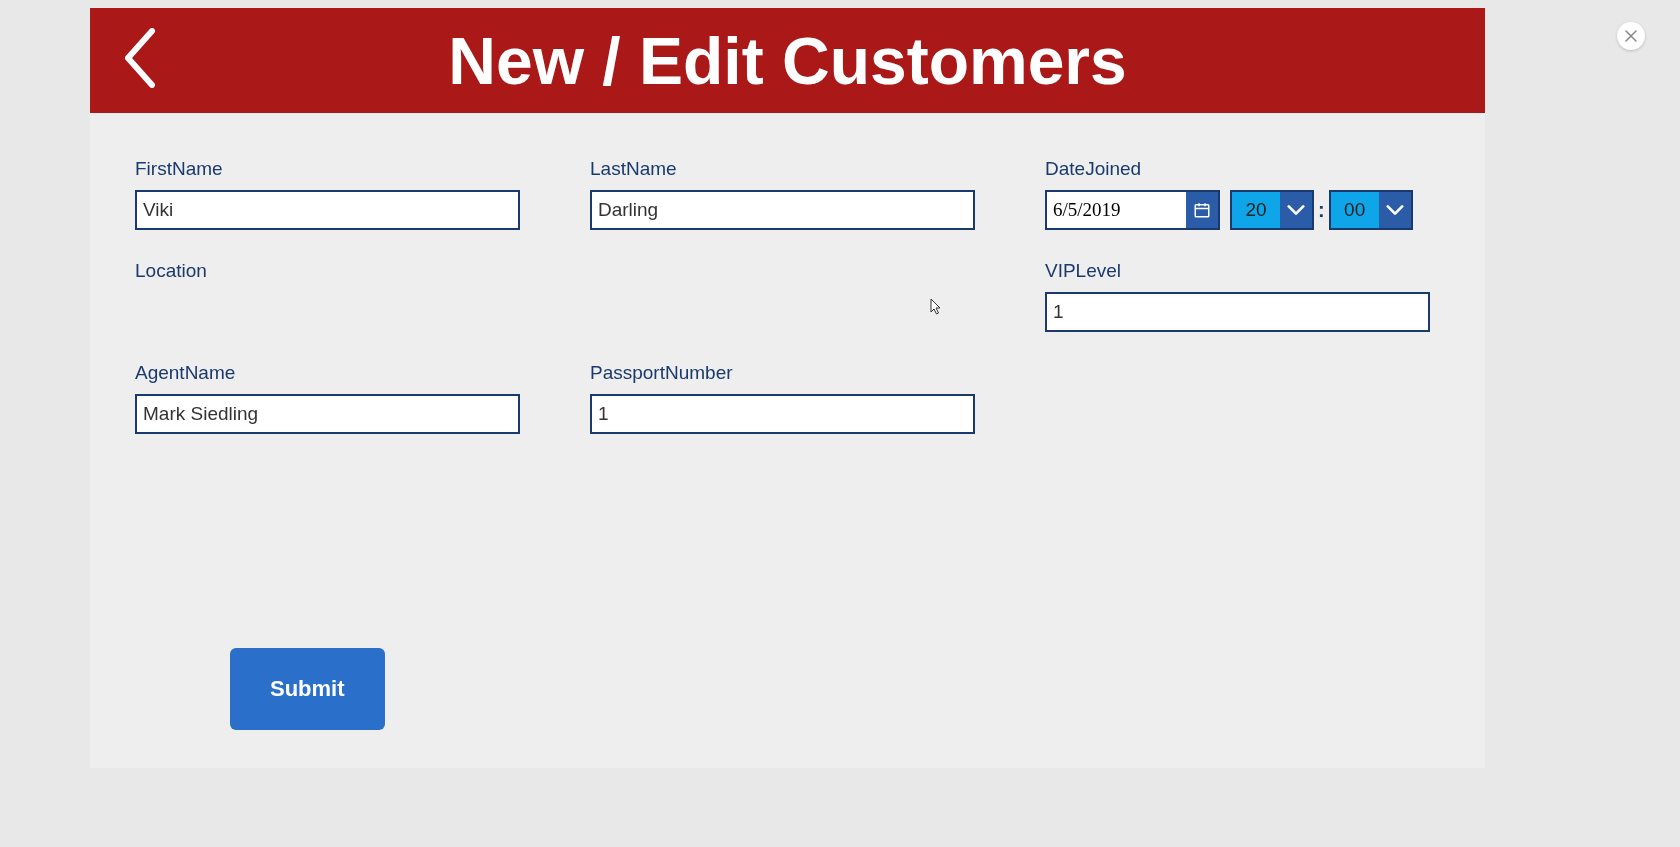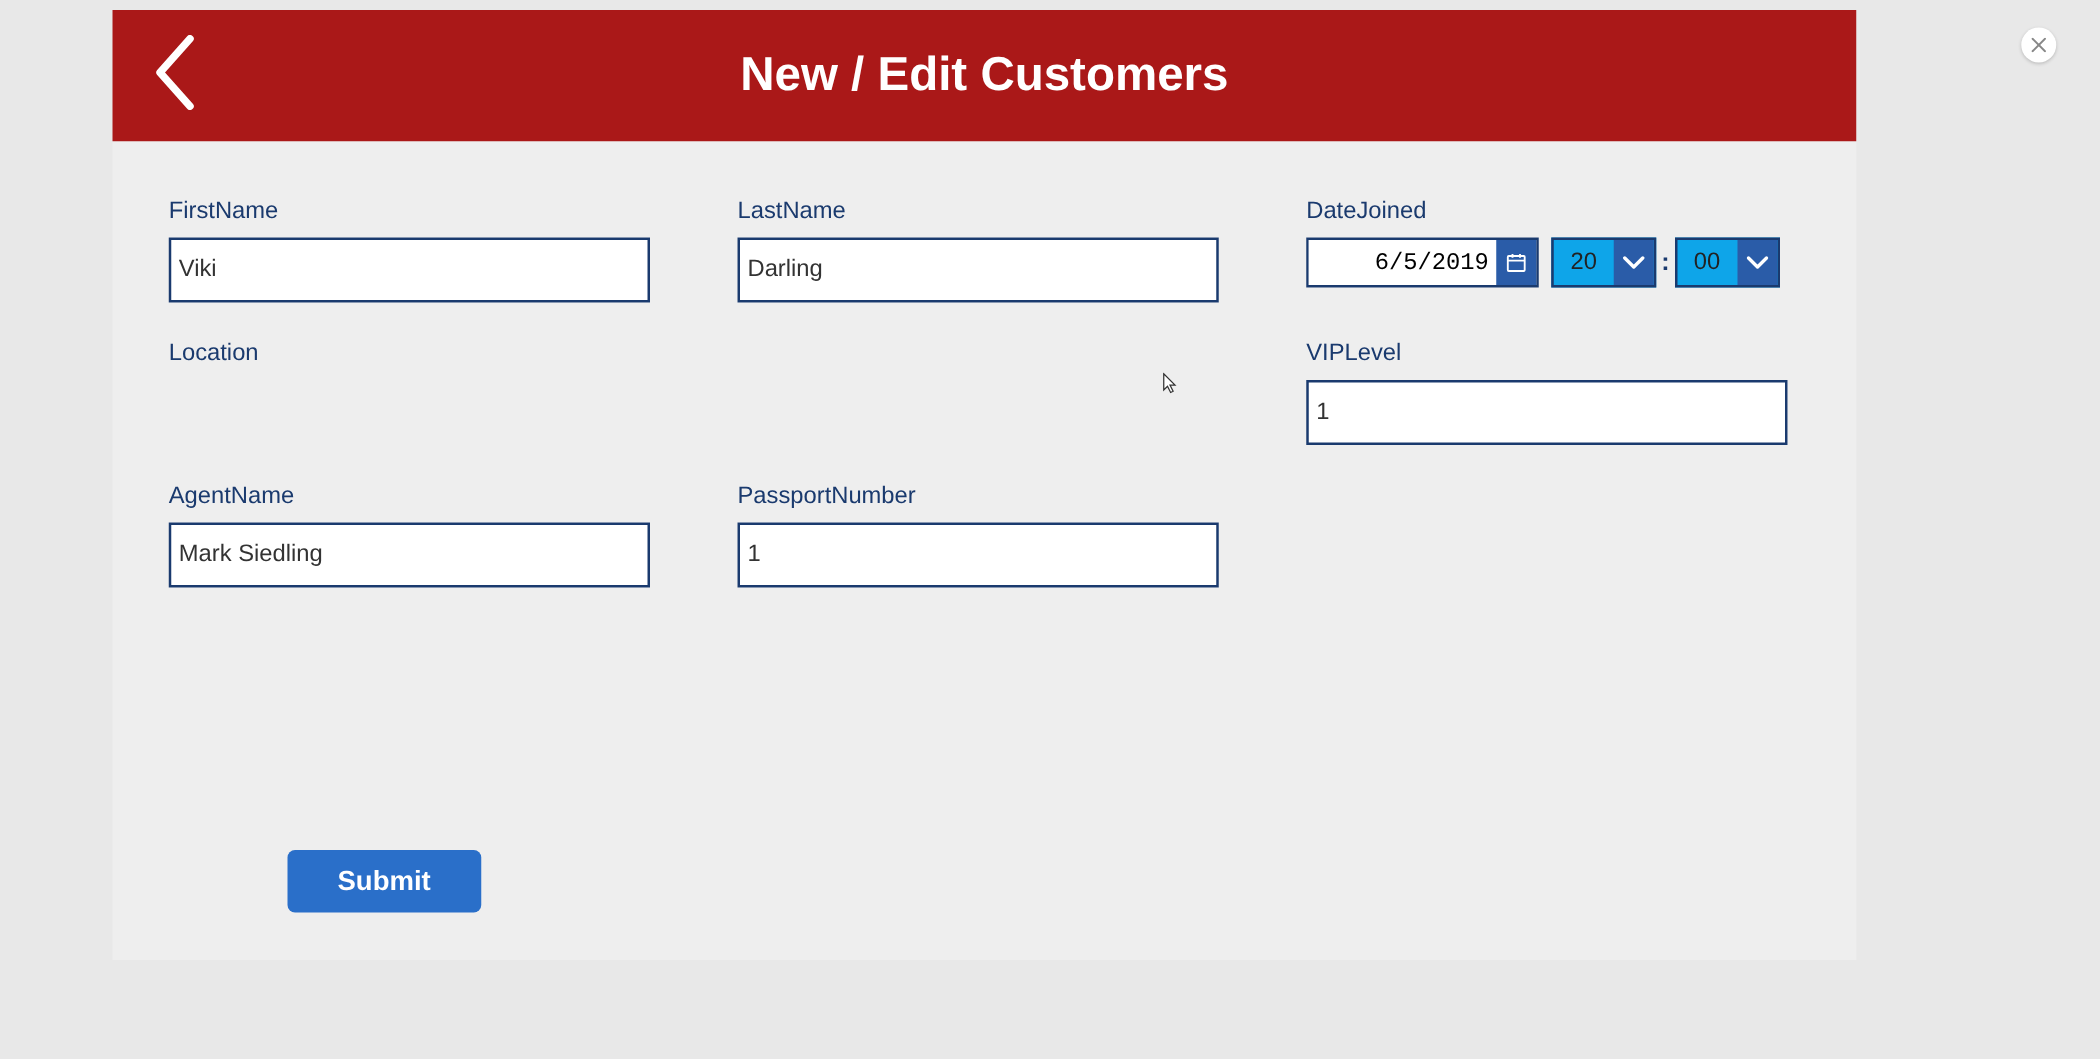--- a/index.html
+++ b/index.html
@@ -42,21 +42,21 @@
       display: flex;
       align-items: center;
       justify-content: center;
     }
     .back-arrow svg {
       width: 36px;
       height: 60px;
     }
     .header-title {
       color: #ffffff;
-      font-size: 38px;
+      font-size: 66px;
       font-weight: 700;
       text-align: center;
     }
     .form-area {
       padding: 45px 45px 0 45px;
       display: grid;
       grid-template-columns: 1fr 1fr 1fr;
       column-gap: 60px;
       row-gap: 30px;
     }
@@ -66,21 +66,21 @@
     }
     .field-label {
       color: #1a3a6e;
       font-size: 19px;
       font-weight: 400;
       margin-bottom: 10px;
     }
     .text-input {
       border: 2px solid #1a3a6e;
       background: #ffffff;
-      height: 52px;
+      height: 40px;
       padding: 4px 6px;
       font-size: 19px;
       color: #333;
       outline: none;
       width: 385px;
       font-family: inherit;
     }
     .date-row {
       display: flex;
       align-items: center;
@@ -90,23 +90,22 @@
       display: flex;
       border: 2px solid #1a3a6e;
       height: 40px;
       background: #ffffff;
     }
     .date-input {
       border: none;
       outline: none;
       padding: 4px 6px;
       font-size: 19px;
-      width: 150px;
-      font-family: Liberation Mono, monospace;
-      text-align: right;
+      width: 139px;
+      font-family: Liberation Serif, serif;
     }
     .date-icon-btn {
       width: 32px;
       background: #2a5ca8;
       display: flex;
       align-items: center;
       justify-content: center;
       cursor: pointer;
     }
     .date-icon-btn svg {
@@ -148,21 +147,21 @@
     .submit-area {
       position: absolute;
       left: 140px;
       bottom: 38px;
     }
     .submit-btn {
       background: #2a6fc9;
       color: #ffffff;
       border: none;
       border-radius: 6px;
-      padding: 12px 40px;
+      padding: 28px 40px;
       font-size: 22px;
       font-weight: 600;
       cursor: pointer;
       font-family: inherit;
     }
     .close-btn {
       position: absolute;
       right: 35px;
       top: 22px;
       width: 28px;

